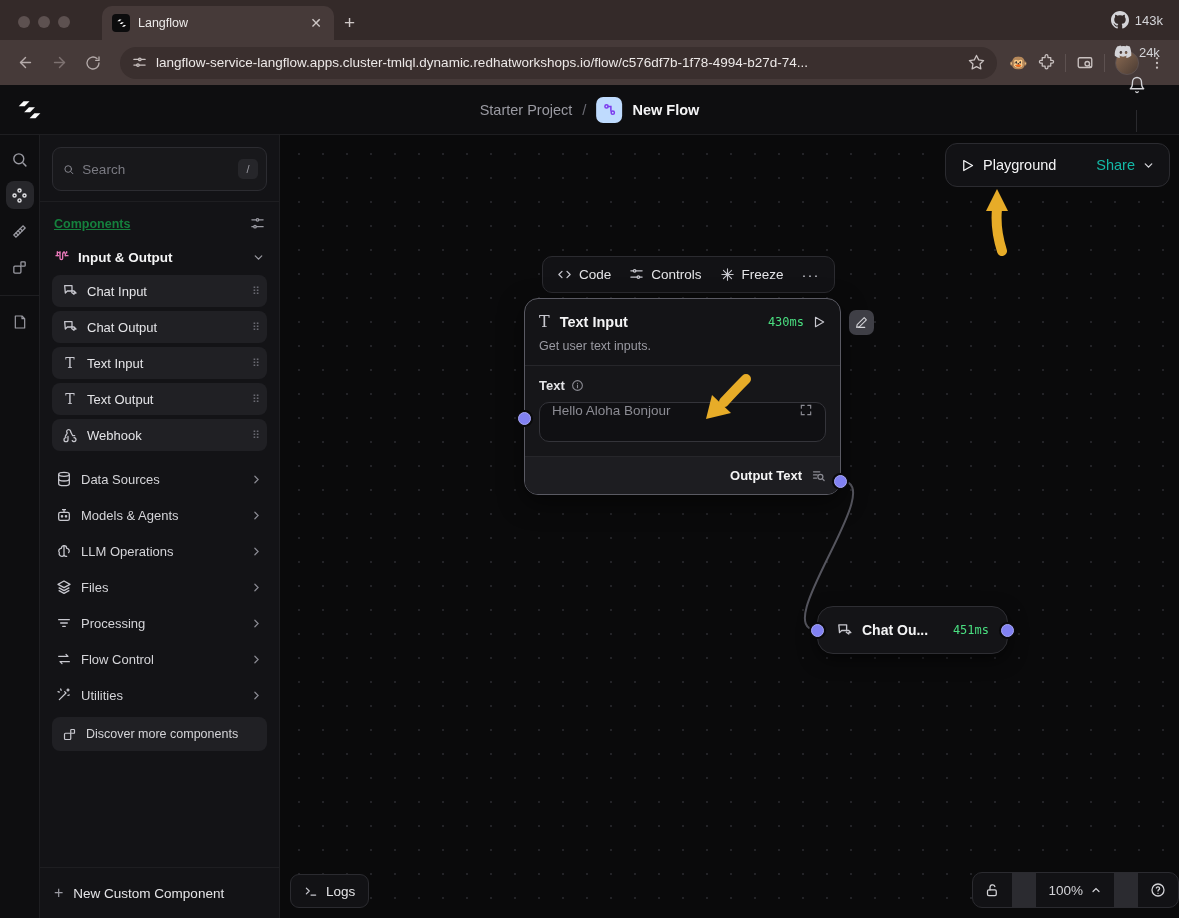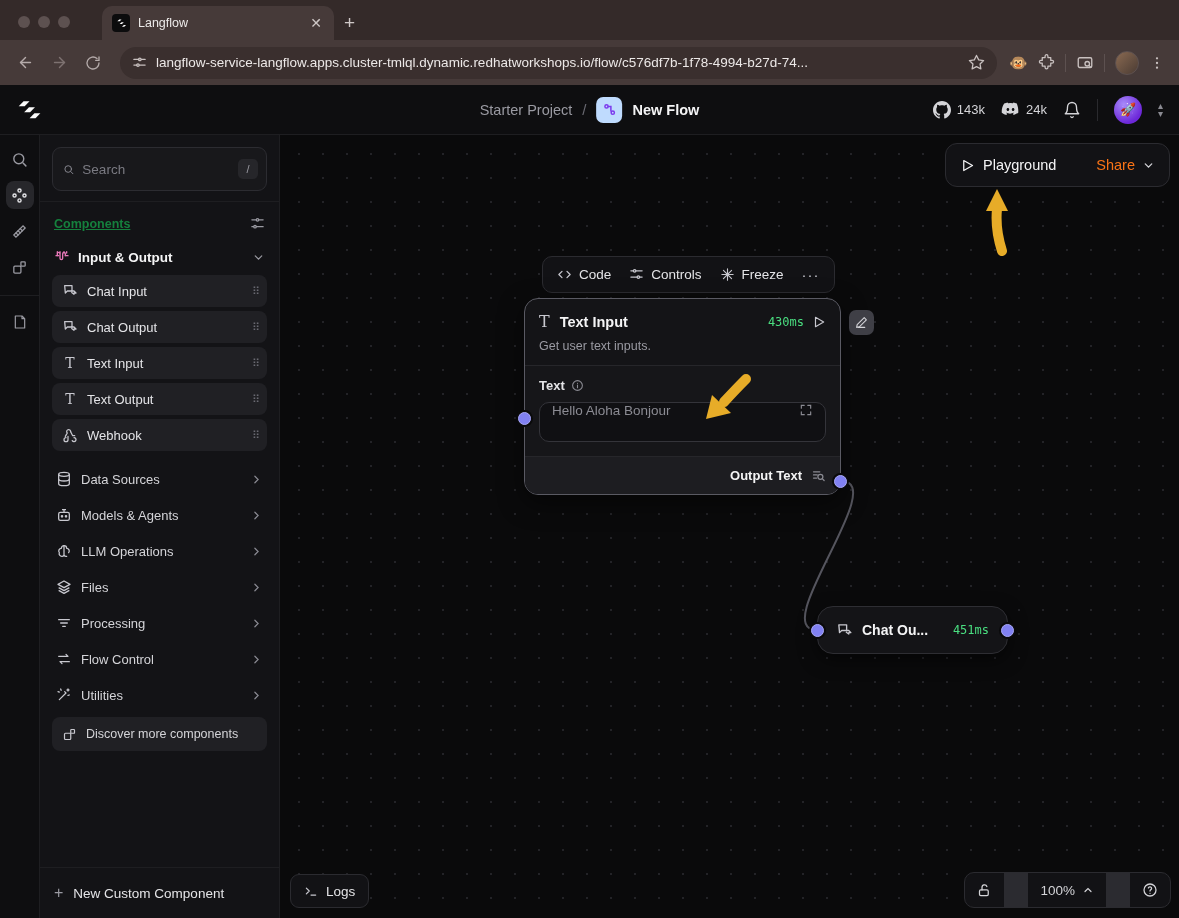--- a/index.html
+++ b/index.html
@@ -29,21 +29,21 @@
   .emoji-ic { font-size:15px; }
 
   
   .app-header { height:50px; background:#0e0e10; border-bottom:1px solid #1e1e21;
     display:flex; align-items:center; padding:0 16px; position:relative; }
   .crumbs { position:absolute; left:50%; transform:translateX(-50%); display:flex; align-items:center; gap:10px; }
   .crumb-project { color:#9a9aa2; font-size:14.5px; }
   .crumb-sep { color:#6a6a72; font-size:15px; }
   .flow-chip { width:26px; height:26px; border-radius:7px; background:#bfdbfe; display:flex; align-items:center; justify-content:center; }
   .flow-name { color:#f4f4f5; font-size:14.5px; font-weight:700; }
-  .hdr-right { margin-left:auto; display:flex; align-items:center; gap:16px; color:#d4d4d8; }
+  .hdr-right { margin-left:auto; display:flex; align-items:center; gap:16px; color:#d4d4d8;flex-direction:column; }
   .hdr-stat { display:flex; align-items:center; gap:6px; font-size:13px; color:#d4d4d8; }
   .hdr-sep { width:1px; height:22px; background:#2a2a2e; }
   .avatar { width:28px; height:28px; border-radius:50%; background:radial-gradient(circle at 35% 30%, #a78bfa, #6d28d9 70%); display:flex; align-items:center; justify-content:center; font-size:13px; }
   .updown { color:#8a8a92; font-size:10px; letter-spacing:0; line-height:8px; display:flex; flex-direction:column; align-items:center;}
 
   
   .main { display:flex; height:783px; }
   .rail { width:40px; background:#0e0e10; border-right:1px solid #1e1e21; display:flex; flex-direction:column; align-items:center; padding-top:10px; gap:8px; }
   .rail-btn { width:28px; height:28px; border-radius:8px; display:flex; align-items:center; justify-content:center; color:#9a9aa2; }
   .rail-btn.active { background:#27272b; color:#e4e4e7; }
@@ -73,21 +73,21 @@
   .newcustom { display:flex; align-items:center; gap:10px; color:#e4e4e7; font-size:13.5px; padding:4px 2px; }
   .newcustom .plus { color:#9a9aa2; font-size:16px; }
 
   
   .canvas { position:relative; flex:1; background:#0a0a0b;
     background-image:radial-gradient(#232327 1.1px, transparent 1.1px); background-size:24px 24px; background-position:7px 7px; }
 
   .playbar { position:absolute; left:665px; top:8px; width:225px; height:44px; background:#121215;
     border:1px solid #2b2b30; border-radius:12px; display:flex; align-items:center; padding:0 14px; gap:8px; }
   .playbar .pg { display:flex; align-items:center; gap:8px; color:#f4f4f5; font-size:14.5px; font-weight:500;}
-  .playbar .share { margin-left:auto; display:flex; align-items:center; gap:7px; color:#f97316; font-size:14.5px; font-weight:500;}
+  .playbar .share { margin-left:auto; display:flex; align-items:center; gap:7px; color:#14b8a6; font-size:14.5px; font-weight:500;}
 
   .node-toolbar { position:absolute; left:262px; top:121px; height:37px; background:#121215; border:1px solid #2b2b30;
     border-radius:10px; display:flex; align-items:center; gap:18px; padding:0 14px; color:#e4e4e7; font-size:13.5px; }
   .nt-item { display:flex; gap:7px; }
   .nt-dots { color:#c8c8cf; font-size:15px; letter-spacing:1px; }
 
   .node { position:absolute; left:244px; top:163px; width:317px; border-radius:14px; background:#141417;
     border:1px solid #5a5a63; box-shadow:0 8px 24px rgba(0,0,0,.5); }
   .node-head { padding:13px 14px 0; display:flex; align-items:center; gap:10px; }
   .node-head .ticon { font-family:"DejaVu Serif", serif; font-size:16px; color:#c8c8cf; }
@@ -109,21 +109,21 @@
   .pencil-btn { position:absolute; left:569px; top:175px; width:25px; height:25px; border-radius:7px; background:#3f3f46;
     display:flex; align-items:center; justify-content:center; color:#d4d4d8; }
 
   .mini-node { position:absolute; left:537px; top:471px; width:191px; height:48px; background:#141417;
     border:1px solid #2e2e33; border-radius:16px; display:flex; align-items:center; gap:9px; padding:0 18px;
     box-shadow:0 6px 18px rgba(0,0,0,.5); }
   .mini-node .node-title { font-size:14px; }
 
   .logs-btn { position:absolute; left:10px; bottom:10px; height:34px; background:#121215; border:1px solid #2b2b30;
     border-radius:9px; display:flex; align-items:center; gap:8px; padding:0 13px; color:#e4e4e7; font-size:13.5px; }
-  .zoombar { position:absolute; right:8px; bottom:10px; height:36px; background:#121215; border:1px solid #2b2b30;
+  .zoombar { position:absolute; right:0; bottom:10px; height:36px; background:#121215; border:1px solid #2b2b30;
     border-radius:10px; display:flex; align-items:stretch; color:#d4d4d8; }
   .zoombar > div { display:flex; align-items:center; padding:0 12px; gap:7px; font-size:13.5px; }
   .zb-sep { width:1px; background:#2b2b30; }
 
   .edge-svg, .arrow-svg { position:absolute; pointer-events:none; }
   svg { display:block; }
 </style>
 </head>
 <body>
 

